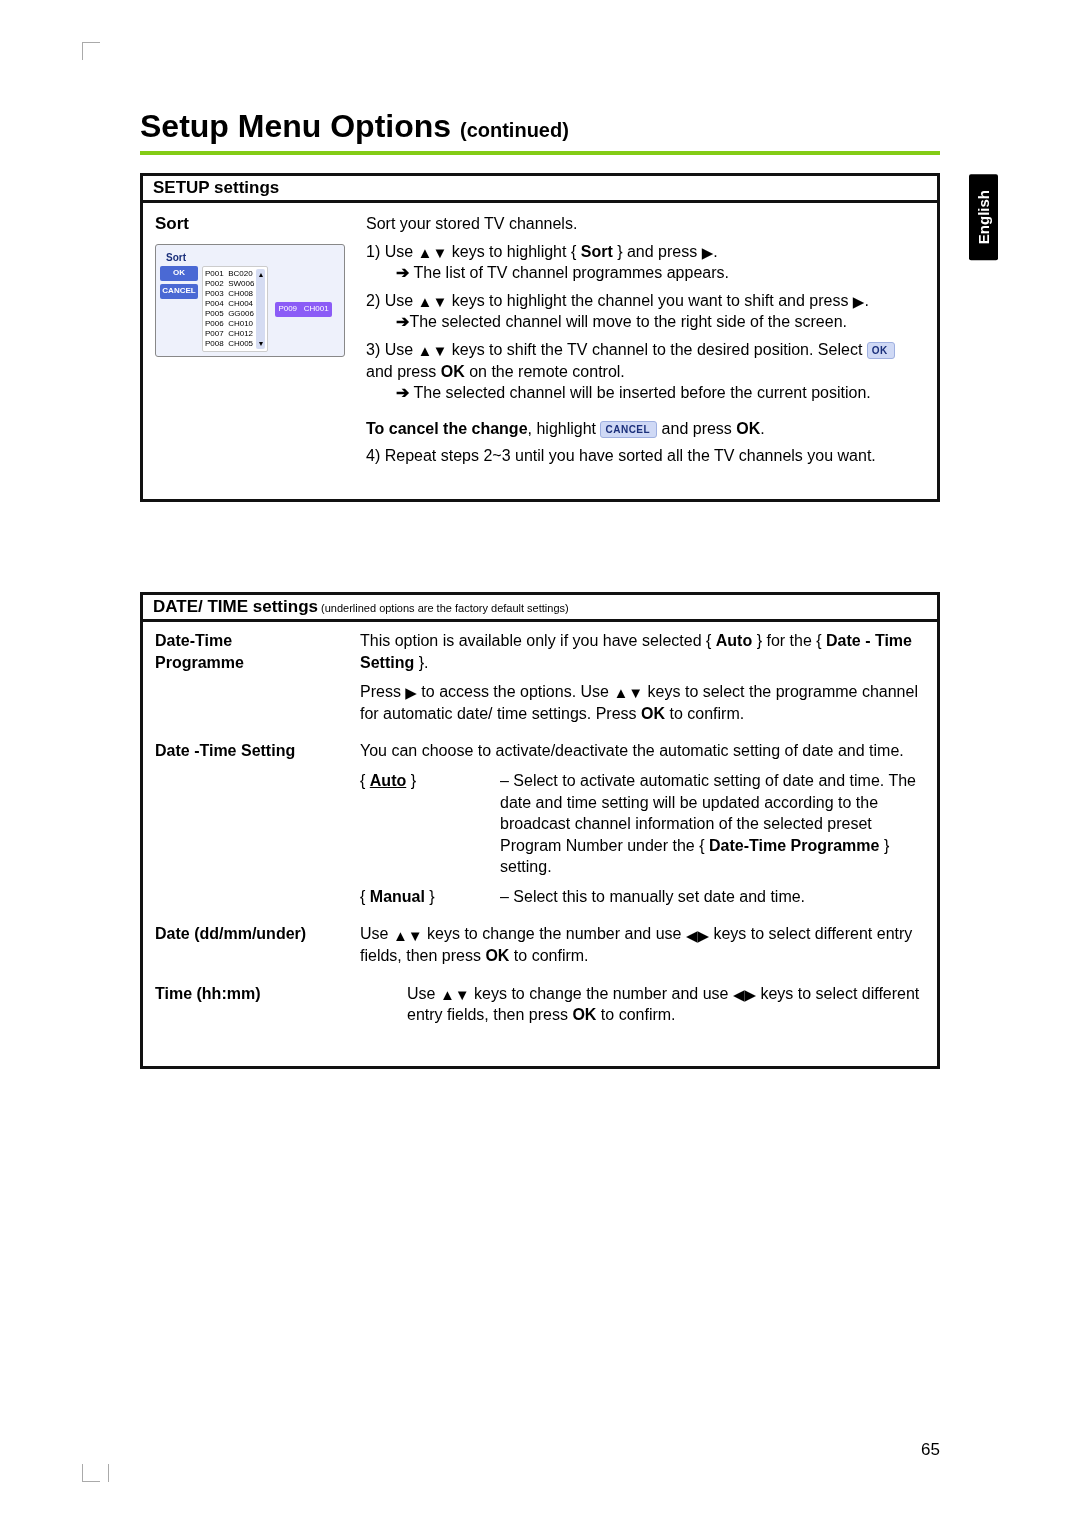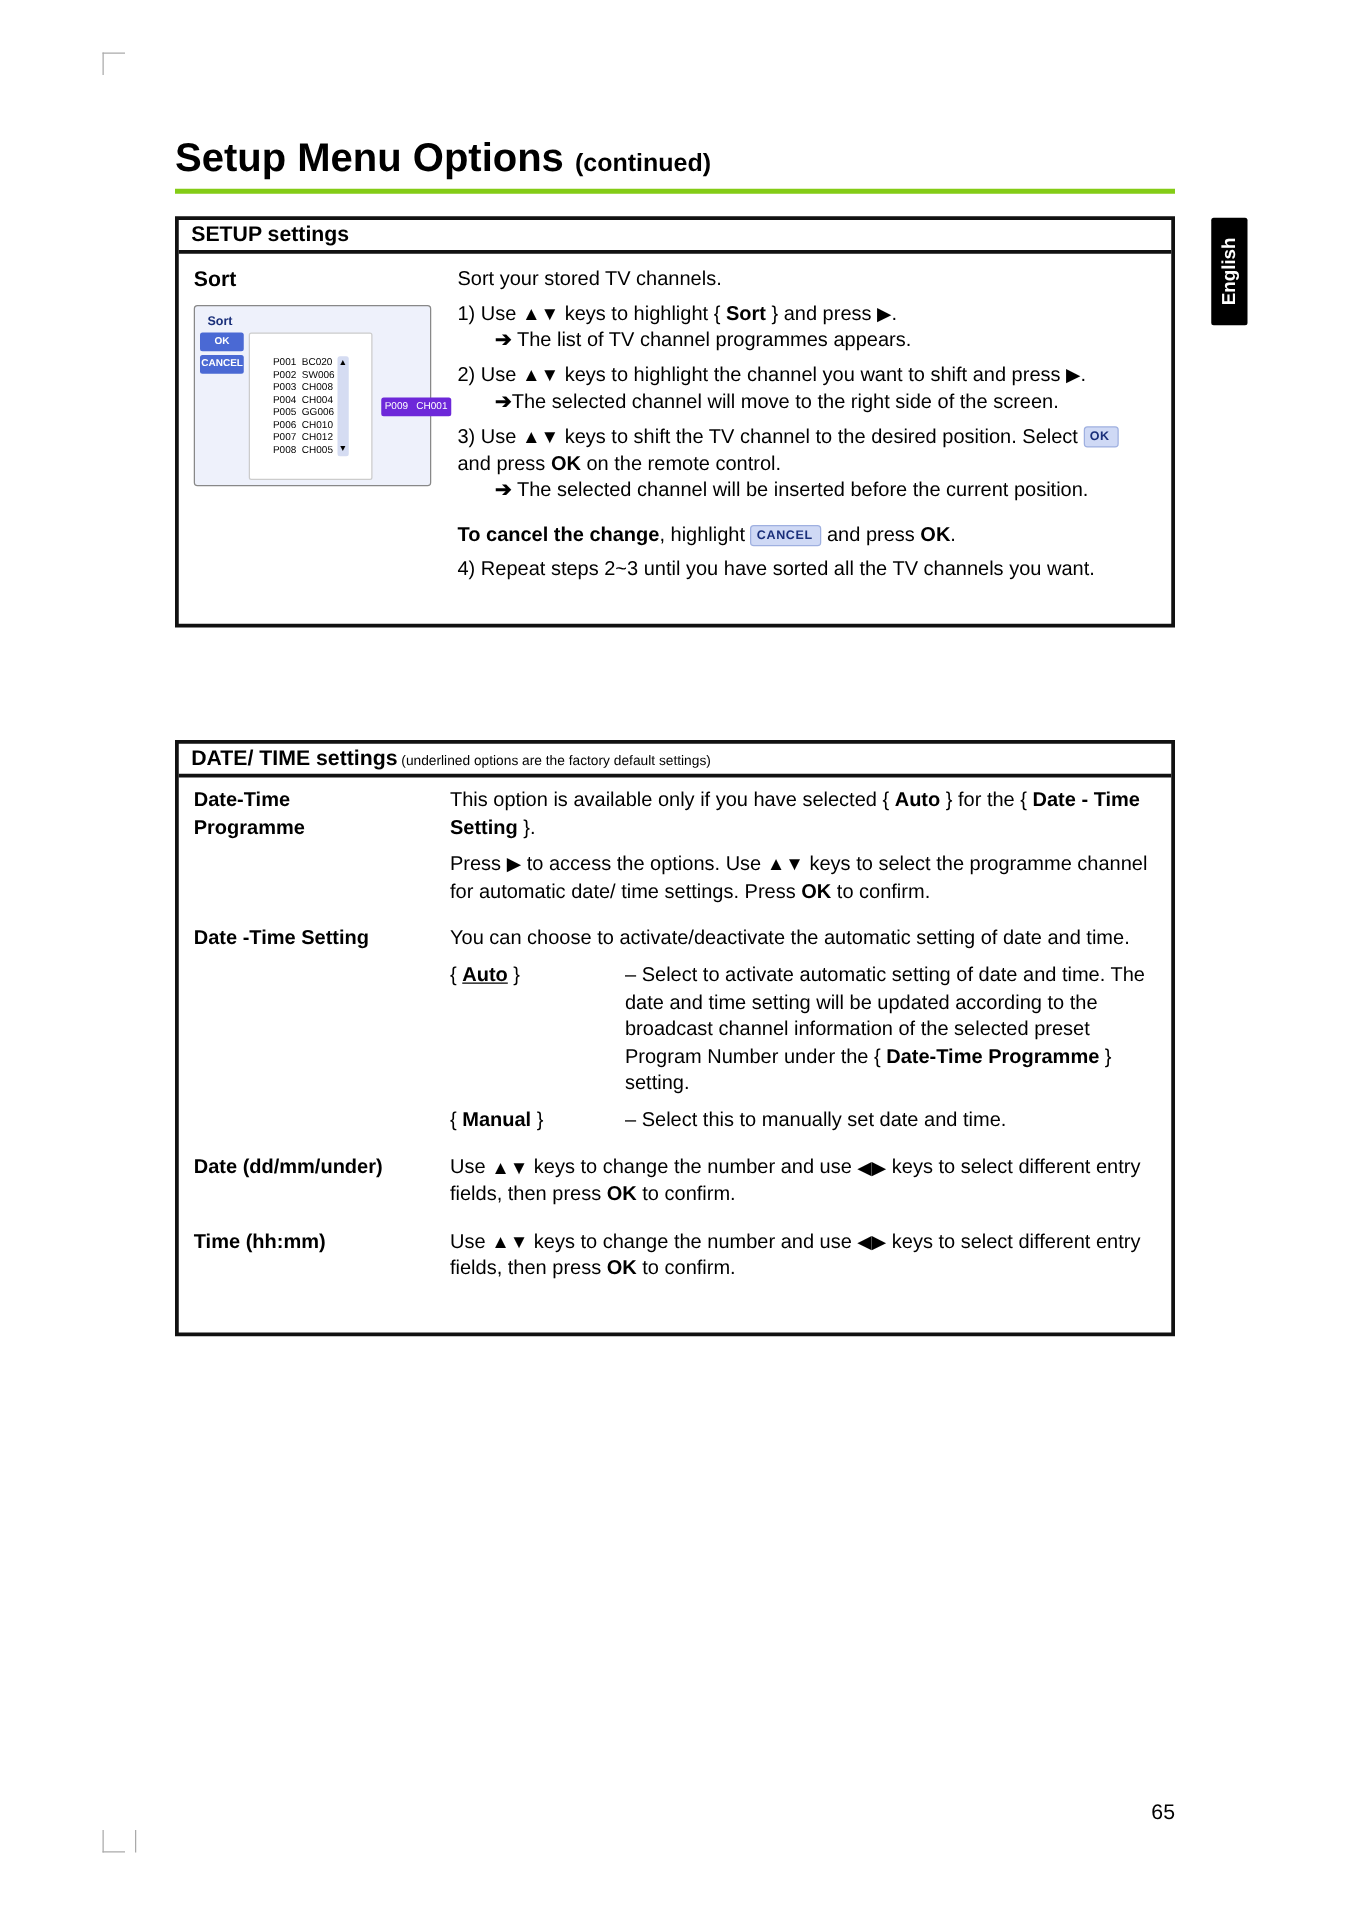--- a/index.html
+++ b/index.html
@@ -77,26 +77,26 @@
   
   .osd {
     margin-top: 8px;
     width: 190px; border:1px solid #888; border-radius:3px;
     background:#eef1fb; padding:4px; font-size:9px;
   }
   .osd .osd-title{ color:#1a2f7a; font-weight:700; font-size:10px; padding:2px 2px 2px 6px;}
   .osd .row { display:flex; gap:4px; }
   .osd .side { display:flex; flex-direction:column; gap:3px; width:38px;}
   .osd .btn { background:#4a69d4; color:#fff; border-radius:2px; text-align:center; font-size:8px; font-weight:700; padding:2px 1px;}
-  .osd .list { background:#fff; border:1px solid #ccc; border-radius:2px; padding:18px; display:flex; gap:2px;}
+  .osd .list { background:#fff; border:1px solid #ccc; border-radius:2px; padding:2px; display:flex; gap:2px;}
   .osd .col { display:flex; flex-direction:column; font-family: Arial, sans-serif; font-size:8px; line-height:1.25;}
   .osd .ch { white-space:pre;}
   .osd .scroll { width:9px; background:#d5dcf2; border-radius:2px; display:flex; flex-direction:column; justify-content:space-between; align-items:center; padding:1px 0;}
   .osd .scroll .s{ font-size:7px;}
-  .osd .sel { background:#6d28d9; color:#fff; padding:2px 3px; font-size:8px; font-weight:400; border-radius:2px; align-self:center; margin-left:3px; white-space:pre;}
+  .osd .sel { background:#8b5cf6; color:#fff; padding:2px 3px; font-size:8px; font-weight:400; border-radius:2px; align-self:center; margin-left:3px; white-space:pre;}
 
   
   .dt-row { display:flex; padding: 8px 12px; font-size:16px; line-height:1.35;}
   .dt-left { width:205px; flex:0 0 205px; font-weight:700; }
   .dt-right { flex:1; }
   .optrow { display:flex; margin-top:8px;}
   .optkey { width:140px; flex:0 0 140px;}
   .optval { flex:1;}
   .underline { text-decoration: underline; }
 
@@ -216,21 +216,21 @@
       </div>
     </div>
 
     <div class="dt-row">
       <div class="dt-left">Date (dd/mm/under)</div>
       <div class="dt-right">
         <span>Use </span><span class="tri">▲▼</span><span> keys to change the number and use </span><span class="tri">◀▶</span><span> keys to select different entry fields, then press </span><b>OK</b><span> to confirm.</span>
       </div>
     </div>
 
-    <div class="dt-row" style="padding-bottom:40px;">
+    <div class="dt-row" style="padding-bottom:40px;gap:47px;">
       <div class="dt-left">Time (hh:mm)</div>
       <div class="dt-right">
         <span>Use </span><span class="tri">▲▼</span><span> keys to change the number and use </span><span class="tri">◀▶</span><span> keys to select different entry fields, then press </span><b>OK</b><span> to confirm.</span>
       </div>
     </div>
   </div>
 
   <div class="pagenum">65</div>
 </div>
 

